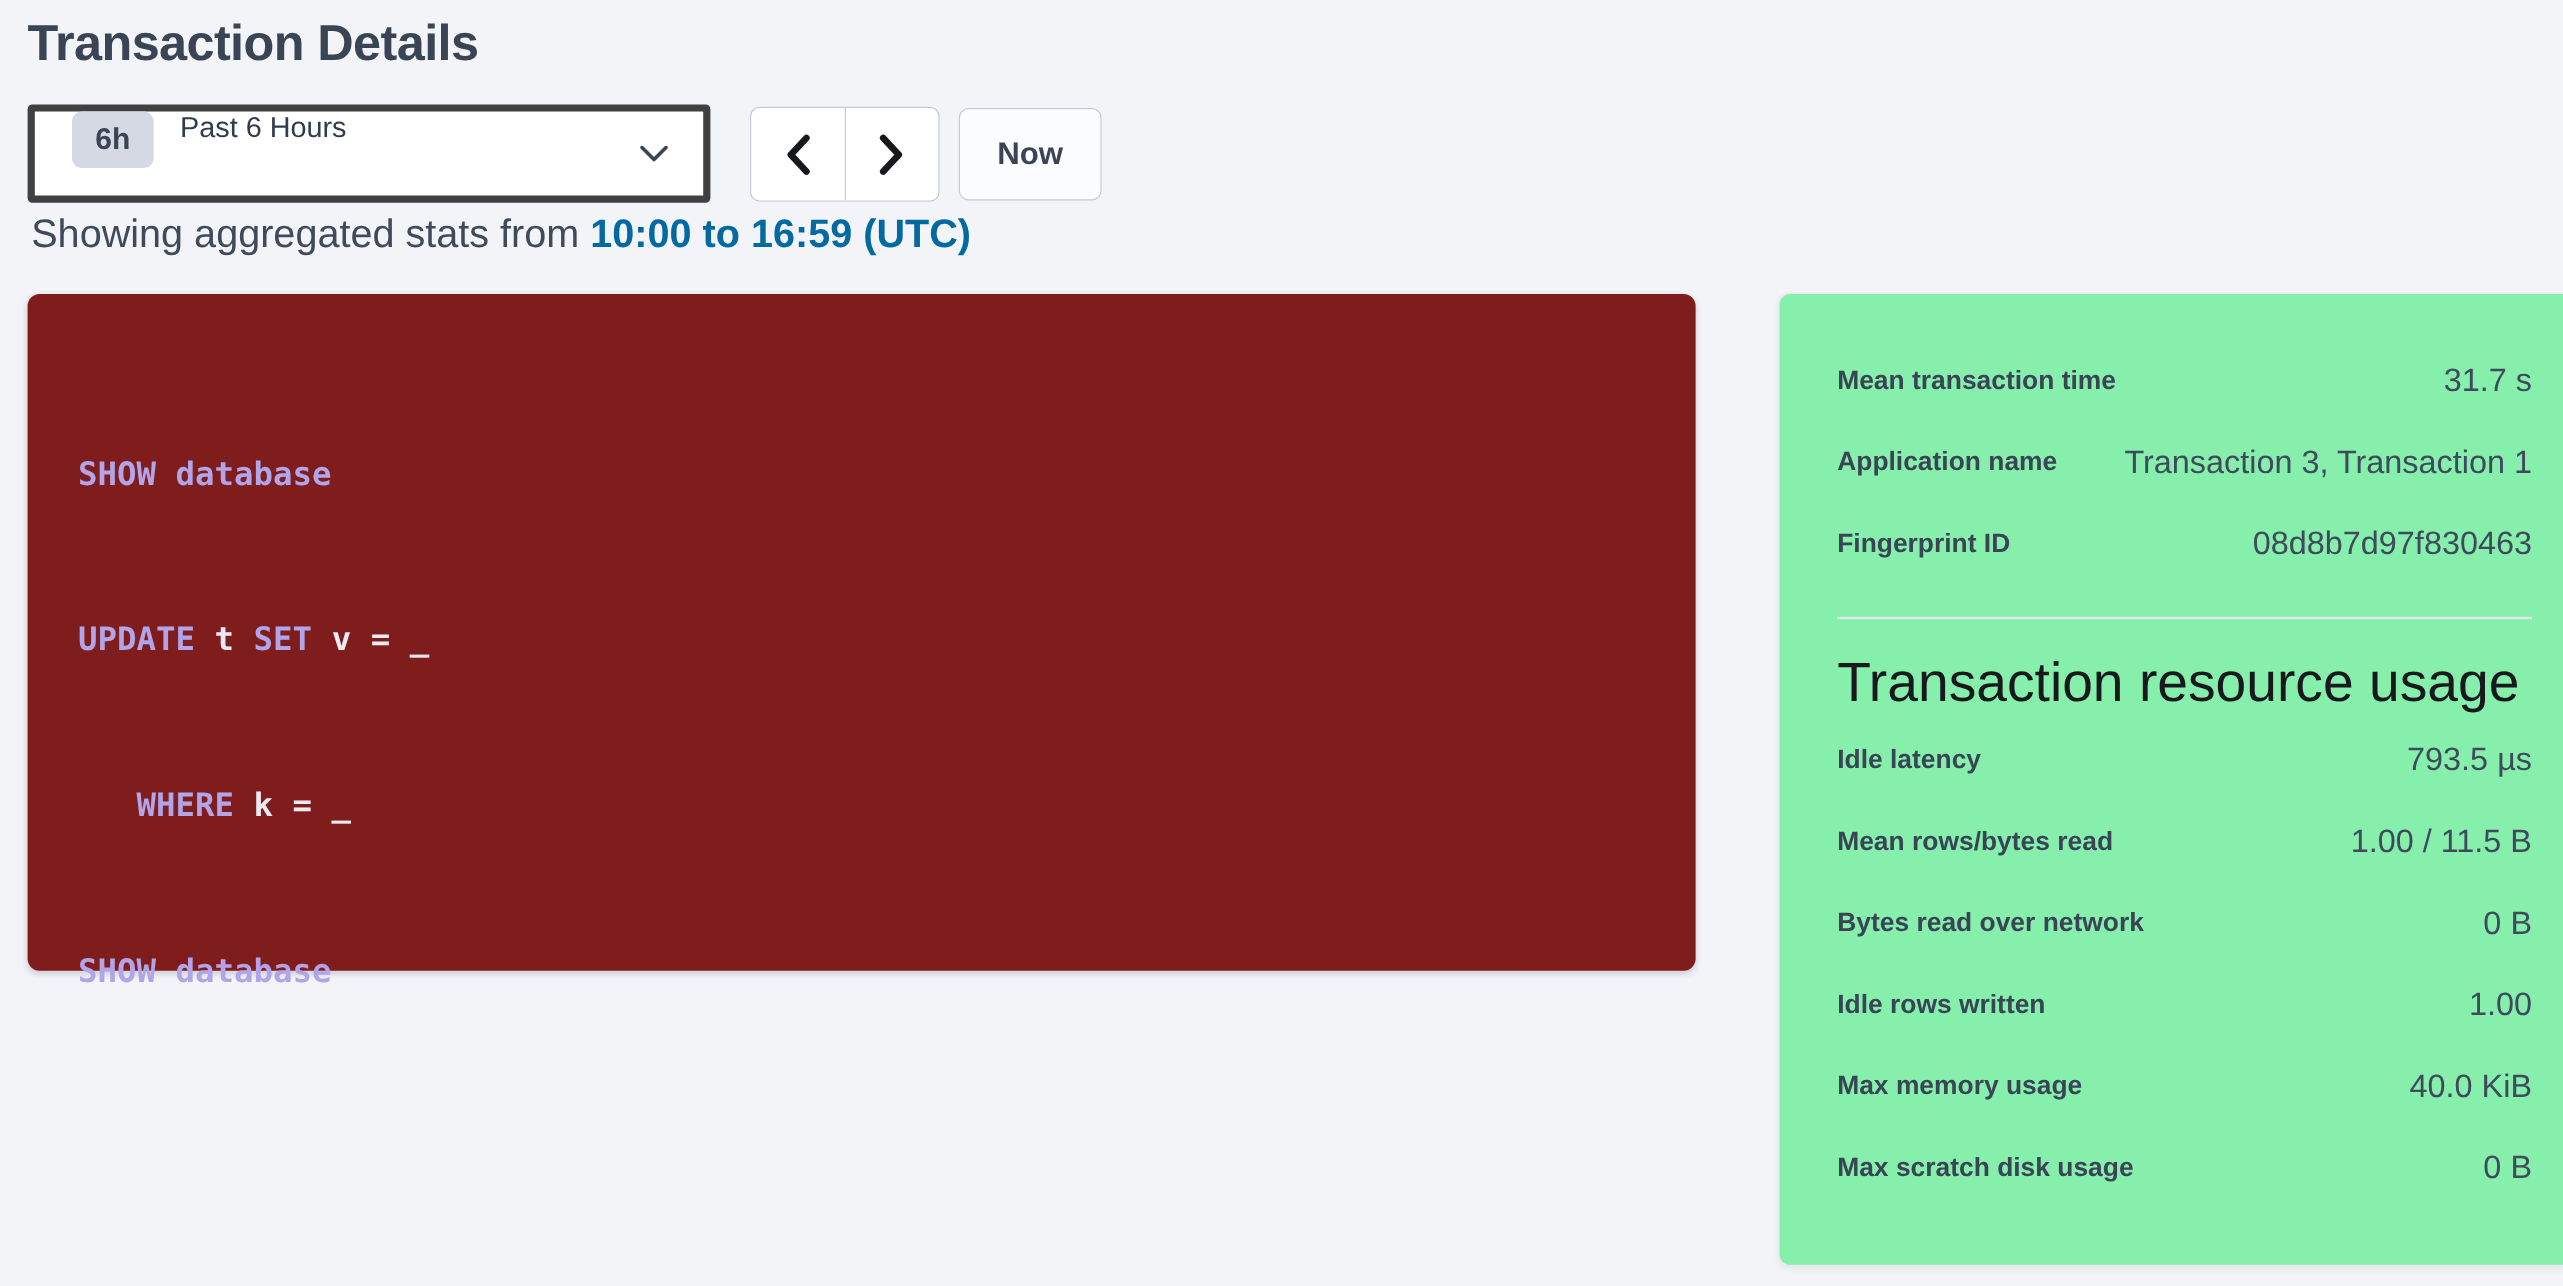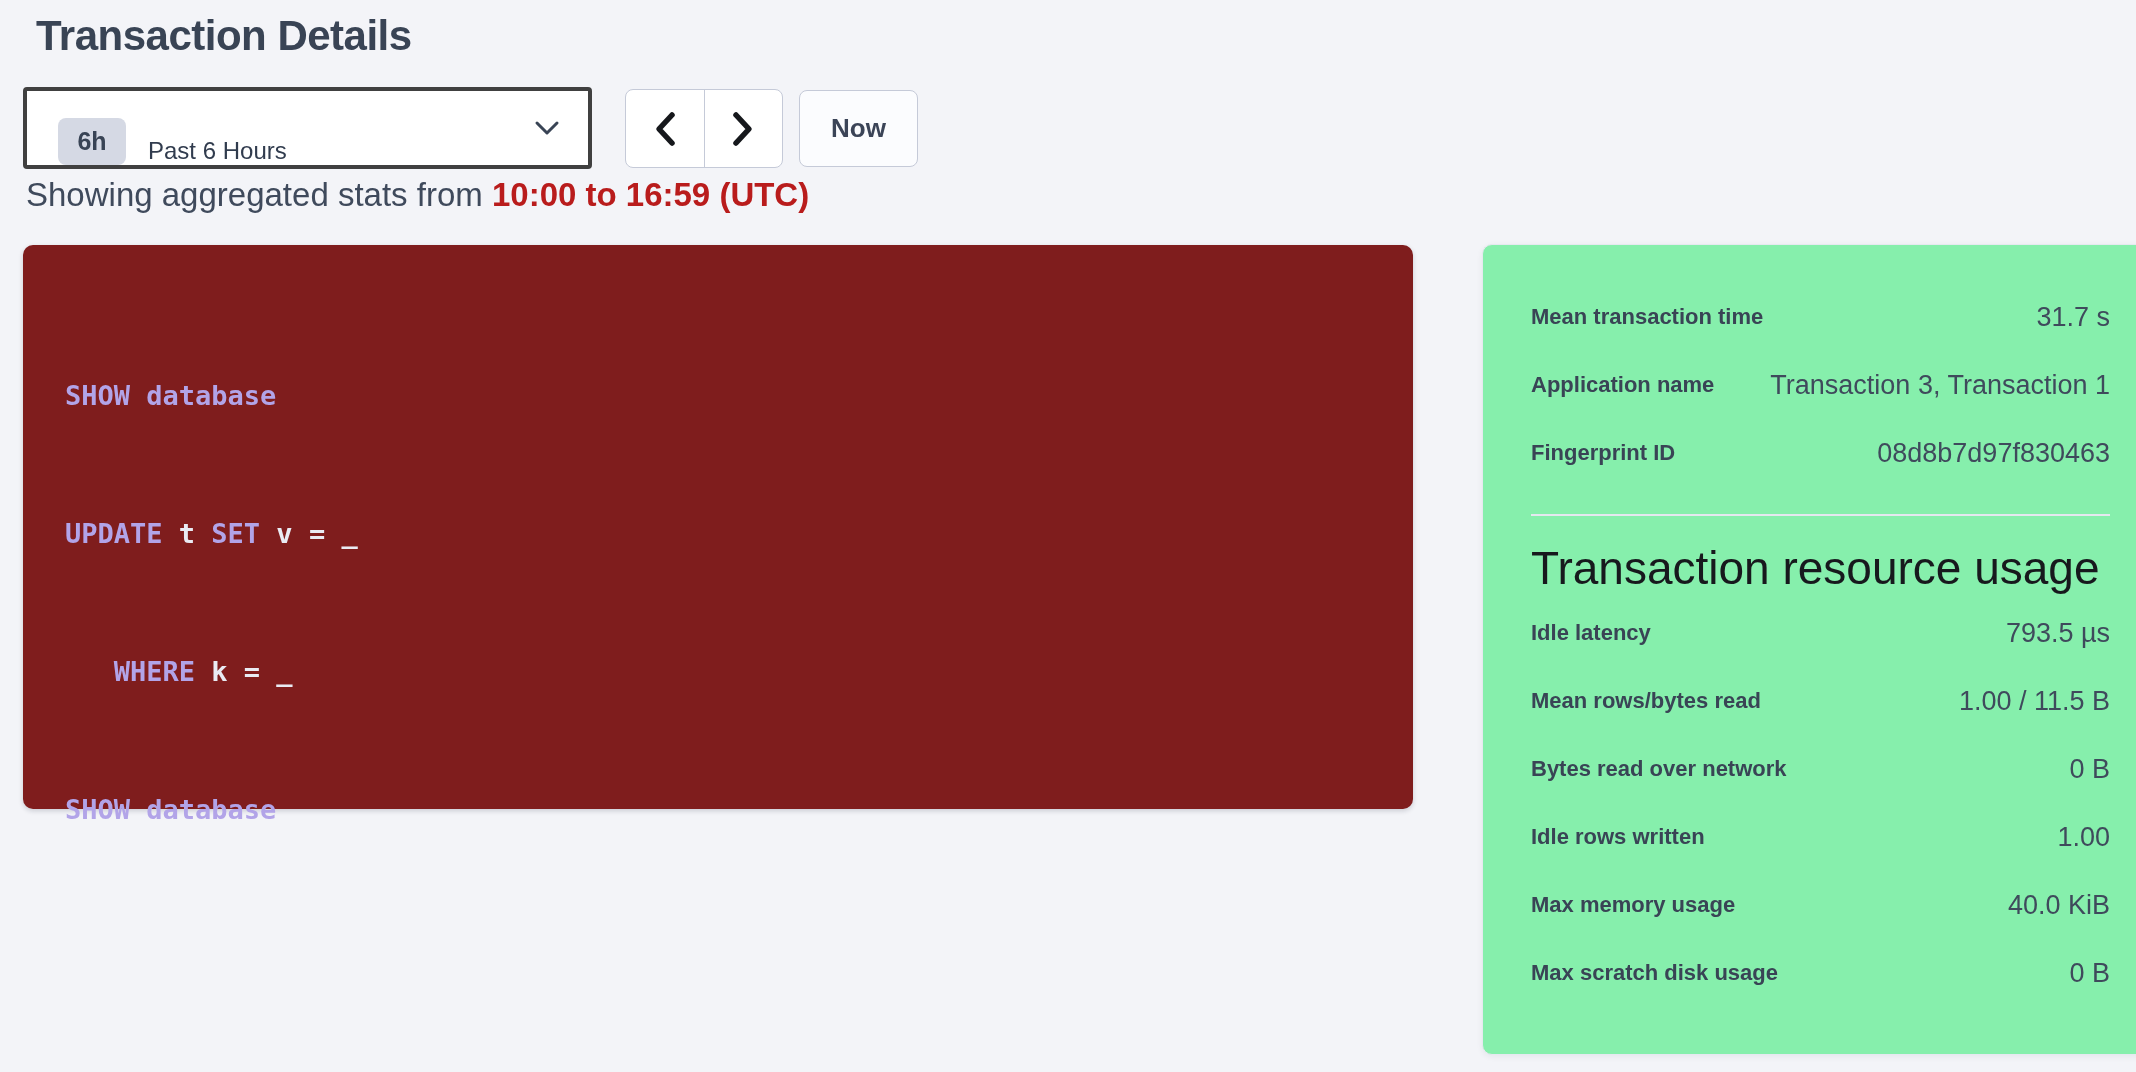--- a/index.html
+++ b/index.html
@@ -7,33 +7,33 @@
   body {
     background: #f3f4f8;
     font-family: "Liberation Sans", sans-serif;
     color: #394455;
     position: relative;
     overflow: hidden;
   }
 
   
   .page-title {
-    position: absolute; left: 36px; top: 12px;
+    position: absolute; left: 23px; top: 12px;
     font-size: 42px; font-weight: 700; color: #394455;
     letter-spacing: -0.5px;
   }
 
   
   .range-select {
     position: absolute; left: 23px; top: 87px;
     width: 569px; height: 82px;
     background: #ffffff;
-    border: 4px solid #404040;
+    border: 6px solid #404040;
     border-radius: 4px;
-    display: flex; align-items: flex-end;
+    display: flex; align-items: flex-start;
     cursor: pointer;
   }
   .range-badge {
     margin-left: 31px;
     width: 68px; height: 47px;
     background: #d5d9e4;
     border-radius: 8px;
     display: flex; align-items: center; justify-content: center;
     font-size: 25px; font-weight: 700; color: #394455;
   }
@@ -71,21 +71,21 @@
     font-family: "Liberation Sans", sans-serif;
     font-size: 26px; font-weight: 700; color: #3b4457;
     cursor: pointer;
   }
 
   .showing-line {
     position: absolute; left: 26px; top: 176px;
     font-size: 33px; color: #3f4a5c;
     white-space: pre;
   }
-  .showing-line b { color: #b91c1c; font-weight: 700; }
+  .showing-line b { color: #0369a1; font-weight: 700; }
 
   
   .sql-box {
     position: absolute; left: 23px; top: 245px;
     width: 1390px; height: 564px;
     background: #7f1d1d;
     border-radius: 10px;
     box-shadow: 0 2px 5px rgba(20,30,50,0.18);
     padding: 36px 42px;
   }

